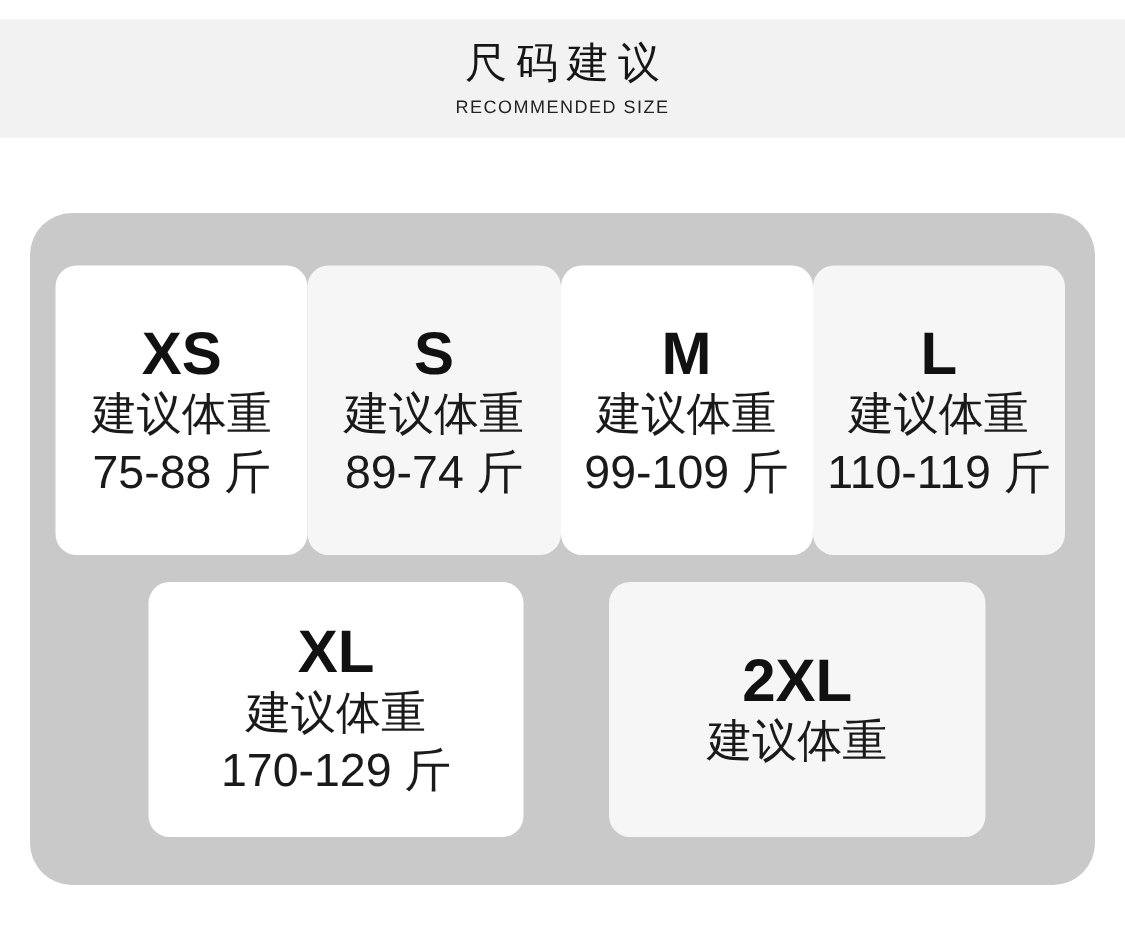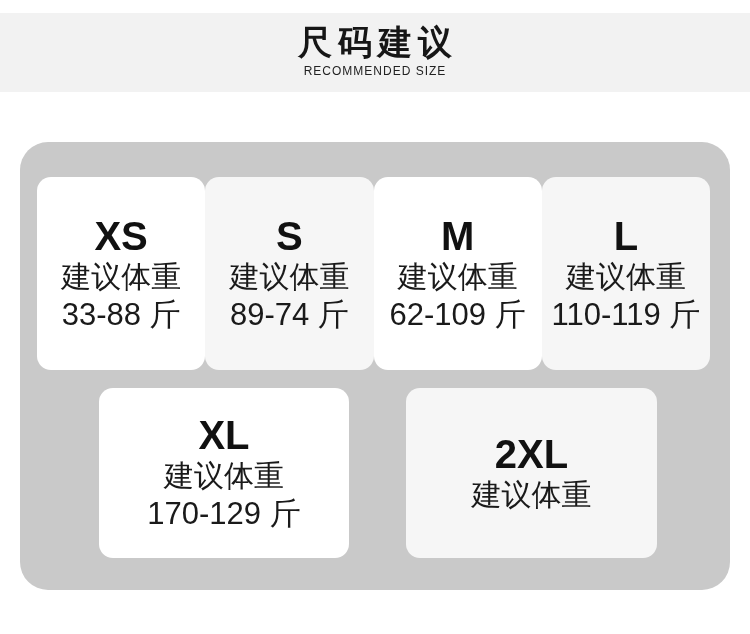--- a/index.html
+++ b/index.html
@@ -23,22 +23,22 @@
     top: 13px;
     width: 750px;
     height: 79px;
     background: var(--band-bg, #f2f2f2);
     display: flex;
     flex-direction: column;
     align-items: center;
     justify-content: center;
   }
   .page-title {
-    font-size: 34px;
-    font-weight: 700;
+    font-size: 28px;
+    font-weight: 400;
     letter-spacing: 6px;
     text-indent: 6px;
     line-height: 34px;
     color: #161616;
   }
   .page-subtitle {
     margin-top: 3px;
     font-size: 12px;
     font-weight: 500;
     letter-spacing: 1px;
@@ -121,33 +121,33 @@
   <div class="page-title">尺码建议</div>
   <div class="page-subtitle">RECOMMENDED SIZE</div>
 </div>
 
 <div class="size-panel">
   <div class="row-top">
 
     <div class="size-card">
       <div class="size-label">XS</div>
       <div class="weight-label">建议体重</div>
-      <div class="weight-range">33-88 斤</div>
+      <div class="weight-range">75-88 斤</div>
     </div>
 
     <div class="size-card alt">
       <div class="size-label">S</div>
       <div class="weight-label">建议体重</div>
       <div class="weight-range">89-74 斤</div>
     </div>
 
     <div class="size-card">
       <div class="size-label">M</div>
       <div class="weight-label">建议体重</div>
-      <div class="weight-range">62-109 斤</div>
+      <div class="weight-range">99-109 斤</div>
     </div>
 
     <div class="size-card alt">
       <div class="size-label">L</div>
       <div class="weight-label">建议体重</div>
       <div class="weight-range">110-119 斤</div>
     </div>
 
   </div>
 

